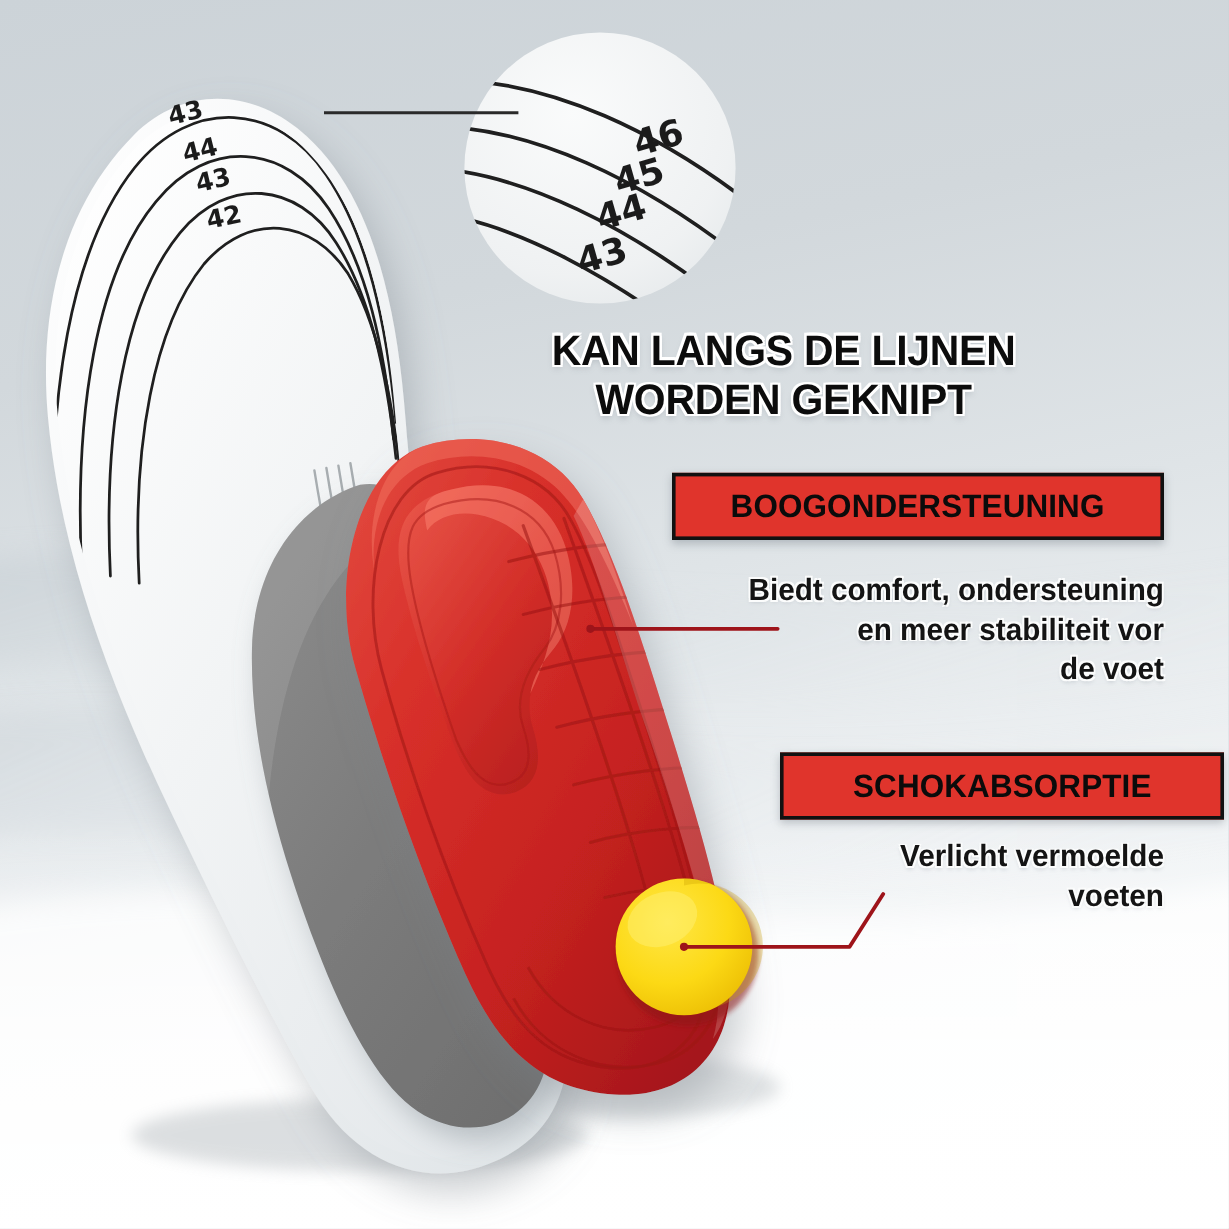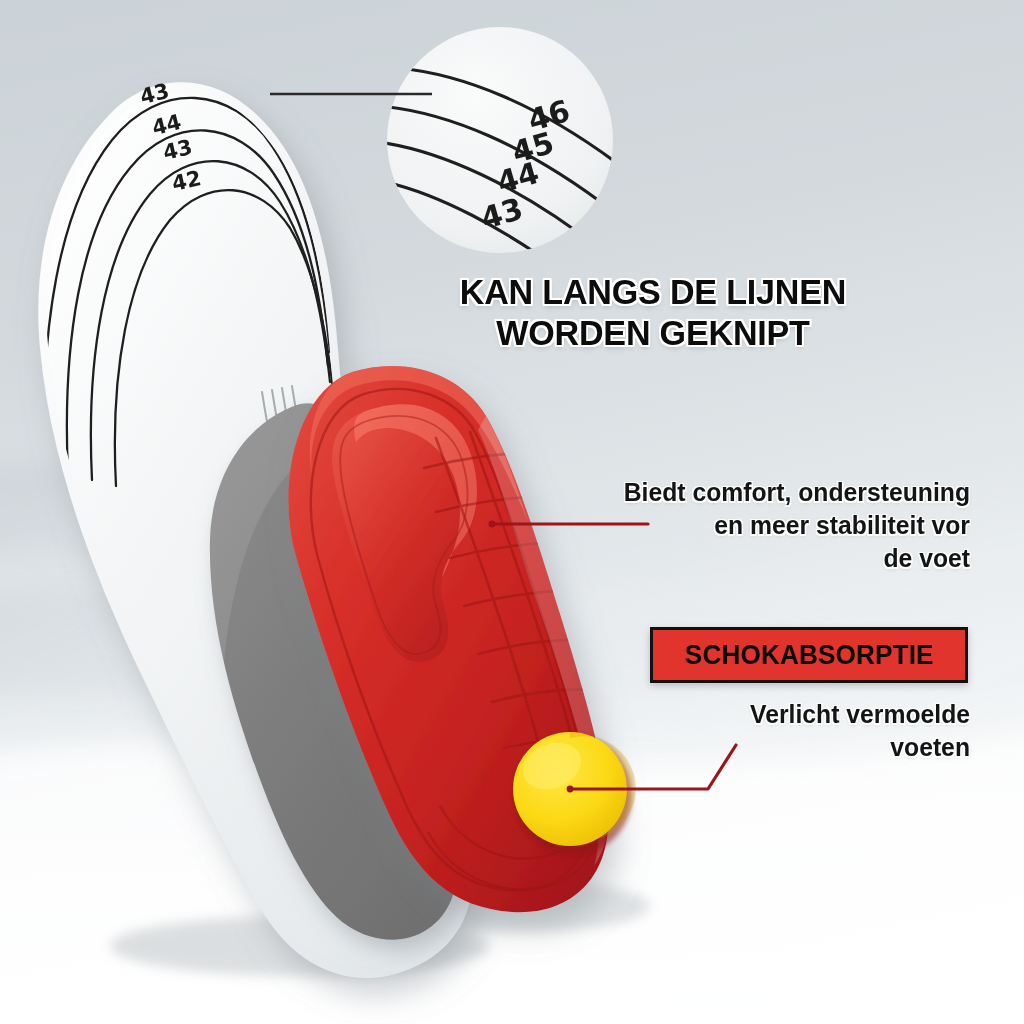--- a/index.html
+++ b/index.html
@@ -69,21 +69,21 @@
   }
   .badge span {
     font-size: 27px;
     font-weight: bold;
     letter-spacing: 0.1px;
     color: #0b0b0b;
     white-space: nowrap;
     transform: scaleX(0.97);
   }
   #badge-arch  { left: 560px; top: 394px; width: 410px; height: 56px; }
-  #badge-shock { left: 650px; top: 627px; width: 318px; height: 56px; }
+  #badge-shock { left: 650px; top: 627px; width: 370px; height: 56px; }
 
   
   .desc {
     position: absolute;
     text-align: right;
     font-size: 25.5px;
     font-weight: bold;
     line-height: 1.30;
     color: #141414;
     text-shadow:
@@ -392,20 +392,23 @@
     <circle cx="570" cy="789" r="3.4" fill="#9e141a"></circle>
   </svg>
 
   <div class="txt-layer">
 
     <div class="headline">
       <span class="hl-line">KAN LANGS DE LIJNEN</span>
       <span class="hl-line">WORDEN GEKNIPT</span>
     </div>
 
+    <div class="badge" id="badge-arch">
+      <span>BOOGONDERSTEUNING</span>
+    </div>
     <div class="desc" id="desc-arch">
       <span class="d-line">Biedt comfort, ondersteuning</span>
       <span class="d-line">en meer stabiliteit vor</span>
       <span class="d-line">de voet</span>
     </div>
 
     <div class="badge" id="badge-shock">
       <span>SCHOKABSORPTIE</span>
     </div>
     <div class="desc" id="desc-shock">

